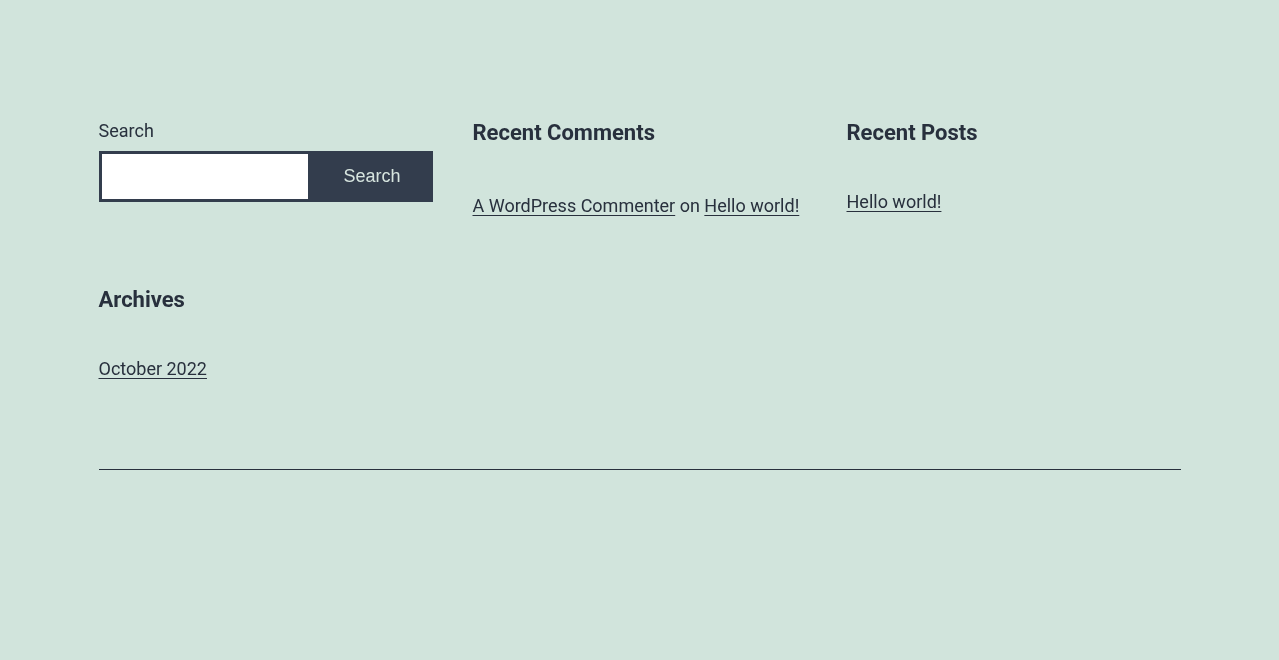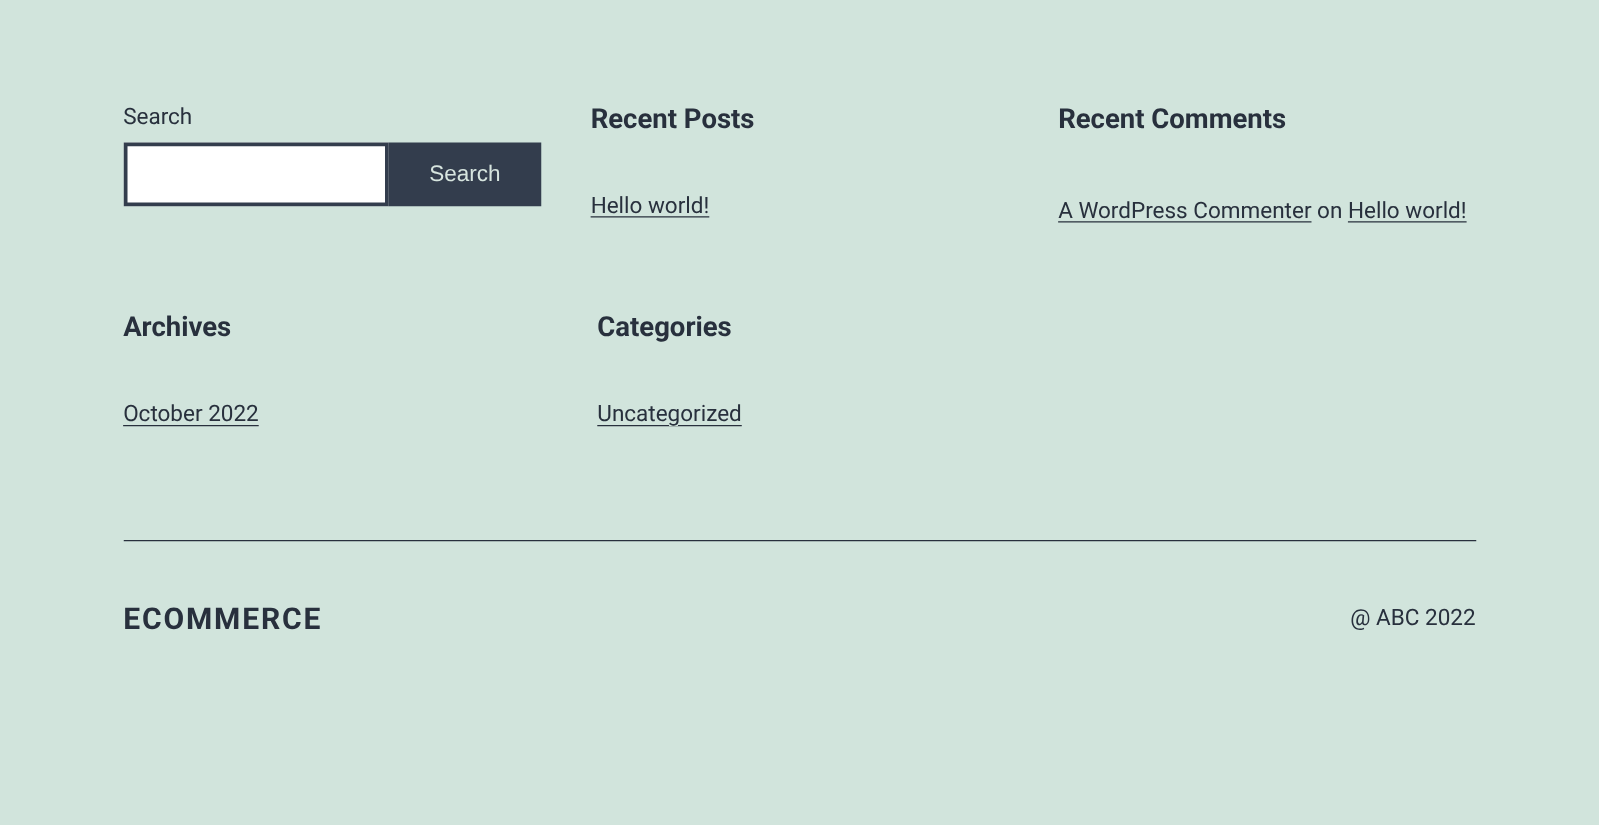--- a/index.html
+++ b/index.html
@@ -9,22 +9,22 @@
     }
     body {
       background-color: #d1e4dc;
       font-family: -apple-system, BlinkMacSystemFont, "Segoe UI", Roboto, Helvetica, Arial, sans-serif;
       color: #28303d;
       width: 1279px;
       height: 660px;
     }
     .container {
       max-width: 1082px;
-      margin: 15px auto;
-      padding: 68px 0 50px 0;
+      margin: 0 auto;
+      padding: 120px 0 50px 0;
     }
     .widgets-row {
       display: flex;
       gap: 40px;
       margin-bottom: 65px;
     }
     .widget-col {
       flex: 1;
     }
     .search-label {
@@ -118,42 +118,34 @@
 <div class="container">
   <div class="widgets-row">
     <div class="widget-col">
       <label class="search-label">Search</label>
       <div class="search-form">
         <input type="search" class="search-input" value="" style="">
         <button class="search-button">Search</button>
       </div>
     </div>
     <div class="widget-col">
-      <h2 class="widget-heading">Recent Posts</h2>
-      <a class="widget-link">Hello world!</a>
-    </div>
-    <div class="widget-col">
       <h2 class="widget-heading">Recent Comments</h2>
       <div class="comment-text">
         <a>A WordPress Commenter</a><span> on </span><a>Hello world!</a>
       </div>
+    </div>
+    <div class="widget-col">
+      <h2 class="widget-heading">Recent Posts</h2>
+      <a class="widget-link">Hello world!</a>
     </div>
   </div>
 
   <div class="widgets-row-2">
     <div class="widget-col">
       <h2 class="widget-heading">Archives</h2>
       <a class="widget-link">October 2022</a>
     </div>
-    <div class="widget-col">
-      <h2 class="widget-heading">Categories</h2>
-      <a class="widget-link">Uncategorized</a>
-    </div>
     <div class="widget-col"></div>
   </div>
 
   <hr class="divider">
 
-  <div class="footer">
-    <a class="site-title">ECOMMERCE</a>
-    <span class="copyright">@ ABC 2022</span>
-  </div>
 </div>
 
 </body></html>

